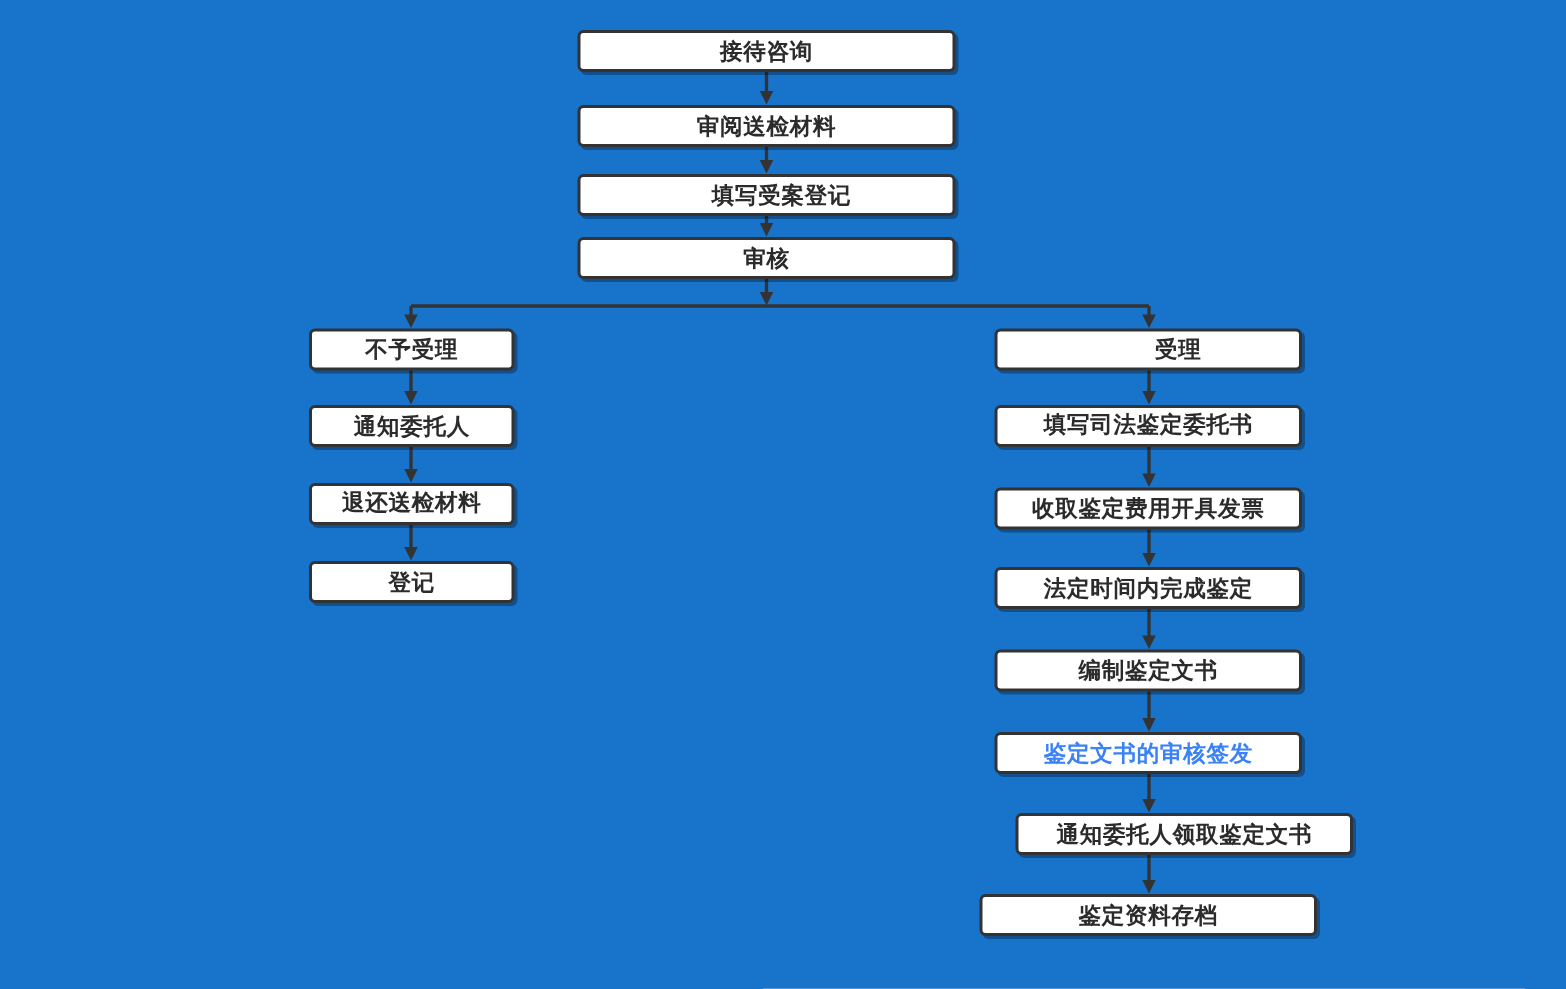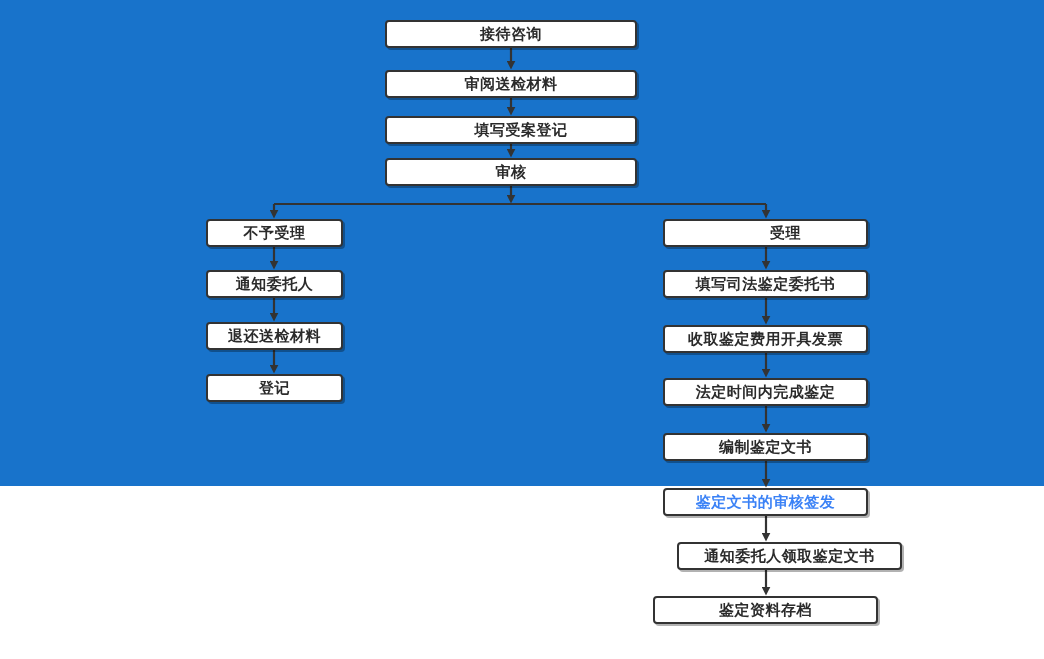--- a/index.html
+++ b/index.html
@@ -8,21 +8,21 @@
   }
   body {
     width: 1044px;
     height: 659px;
     overflow: hidden;
     font-family: "DejaVu Sans", "Liberation Sans", sans-serif;
   }
   #flow-canvas {
     position: relative;
     width: 1044px;
-    height: 486px;
+    height: 659px;
     background: #1873cb;
   }
   #edge-layer {
     position: absolute;
     left: 0;
     top: 0;
     width: 1044px;
     height: 659px;
   }
   .node {

